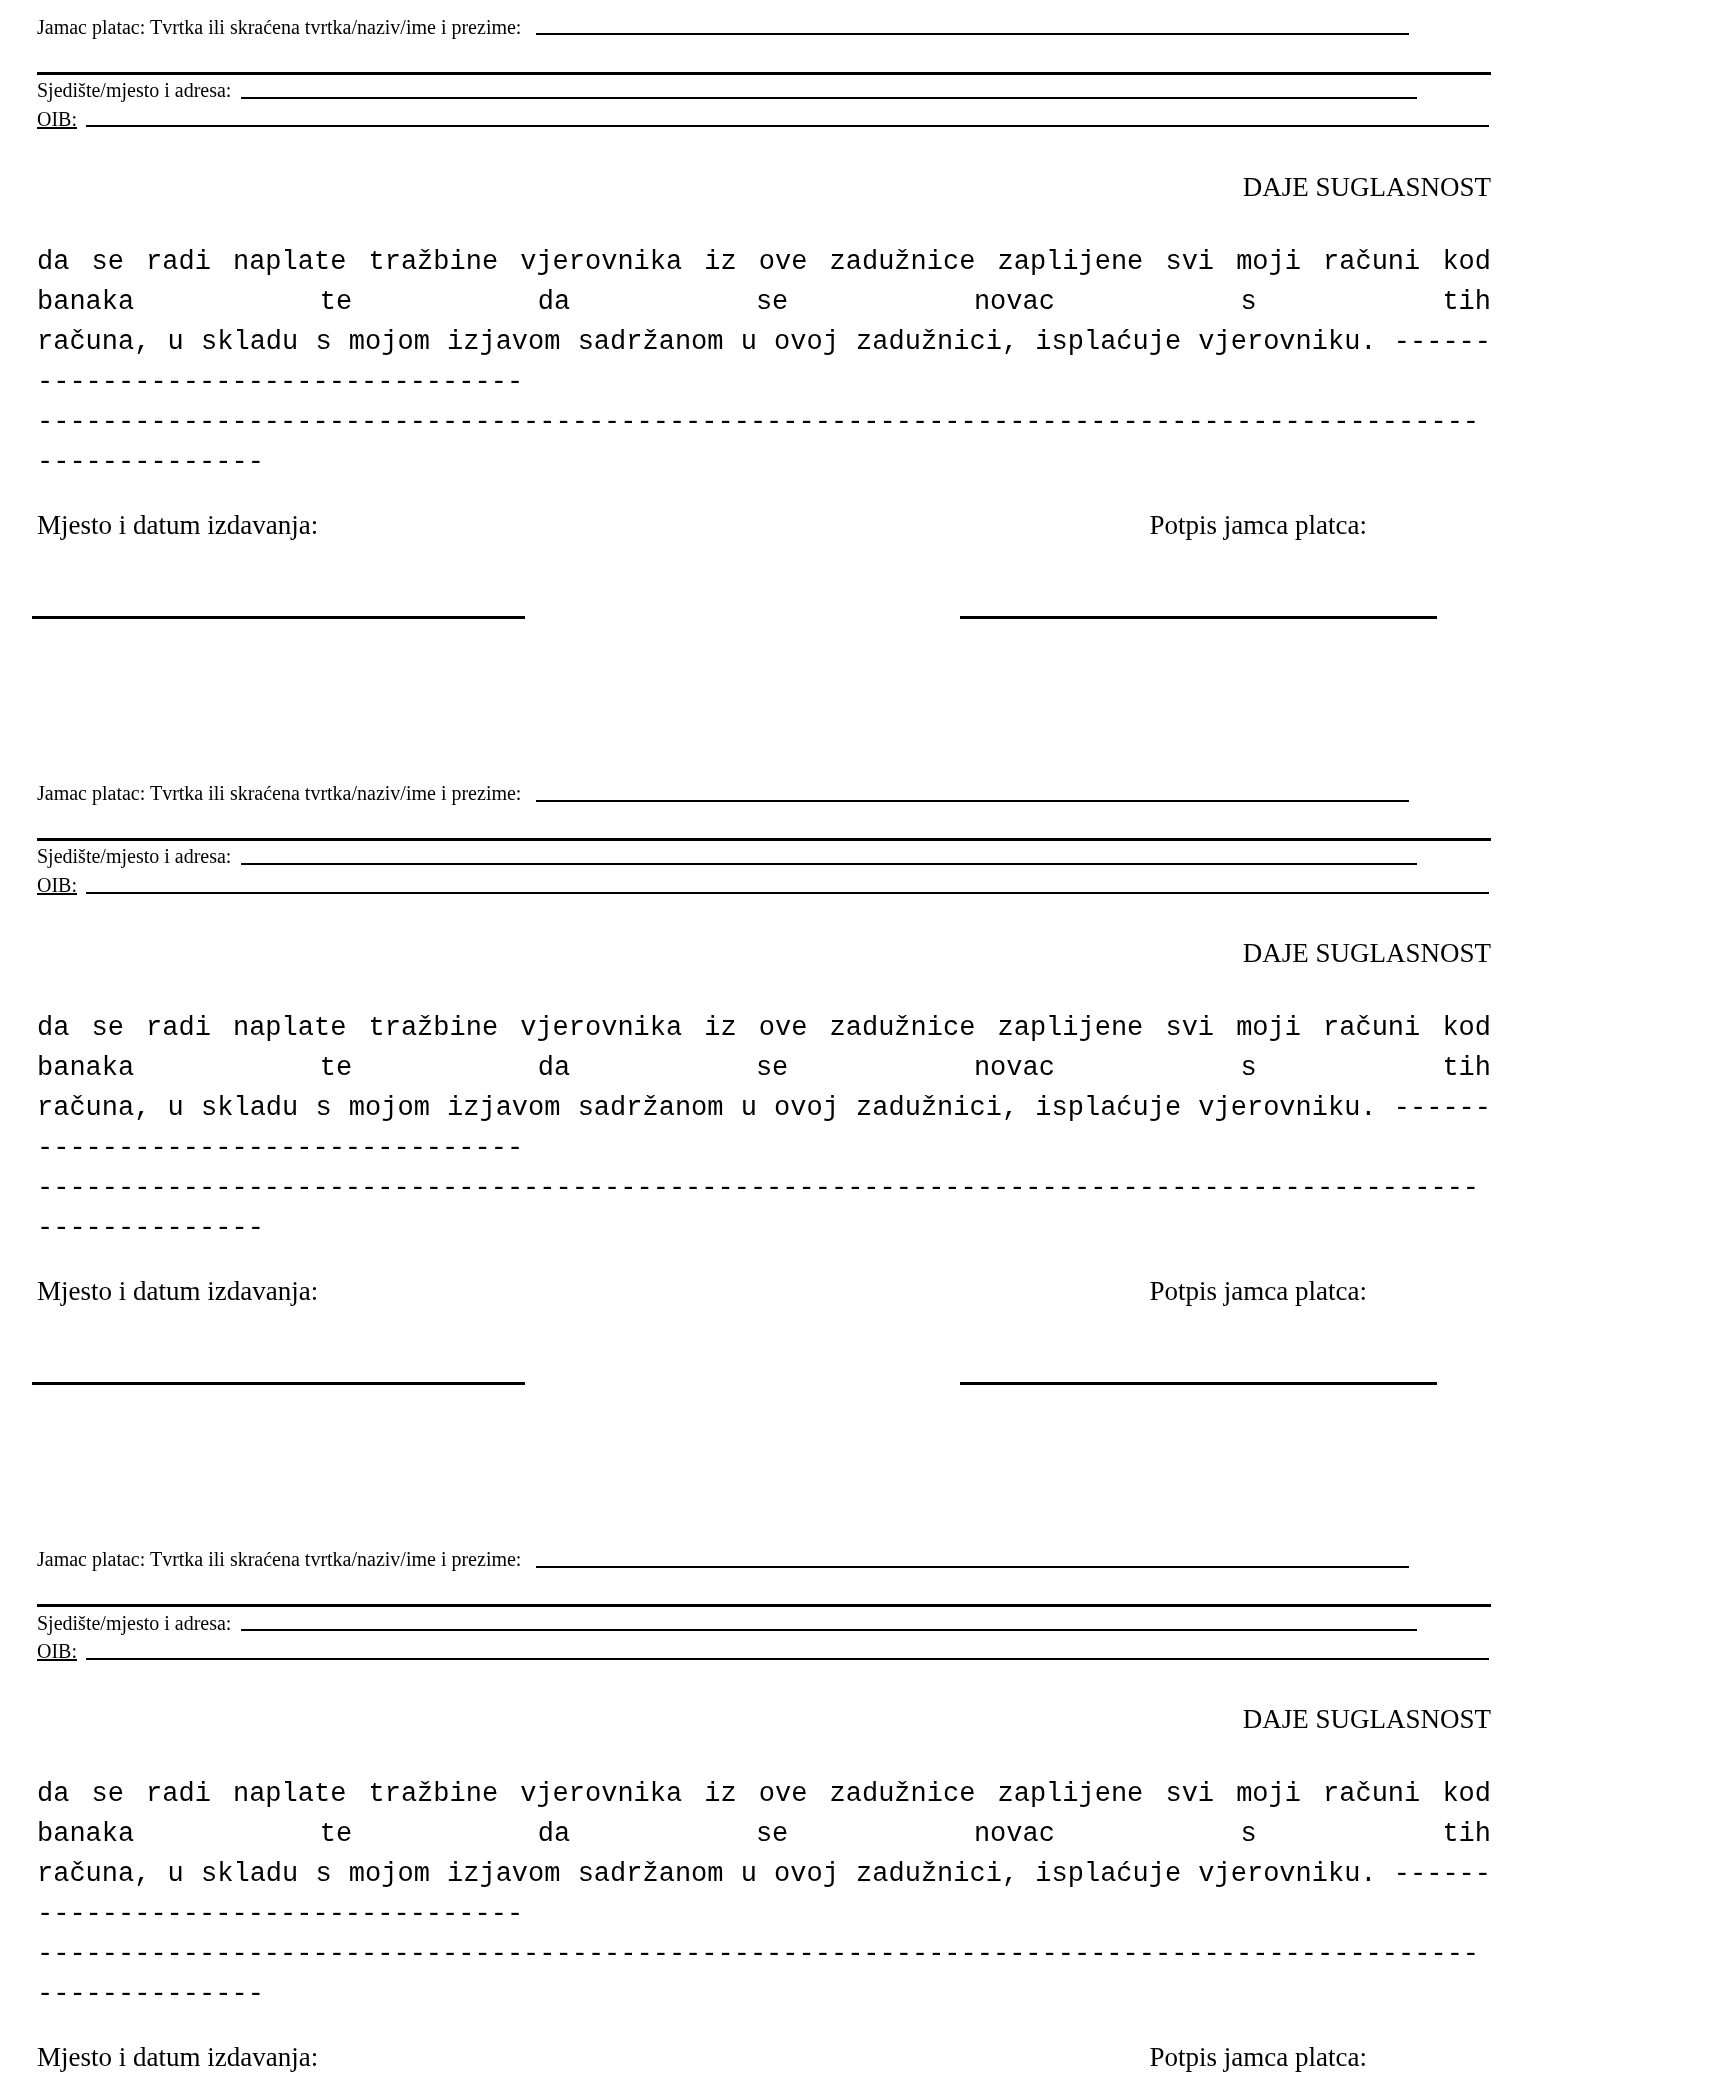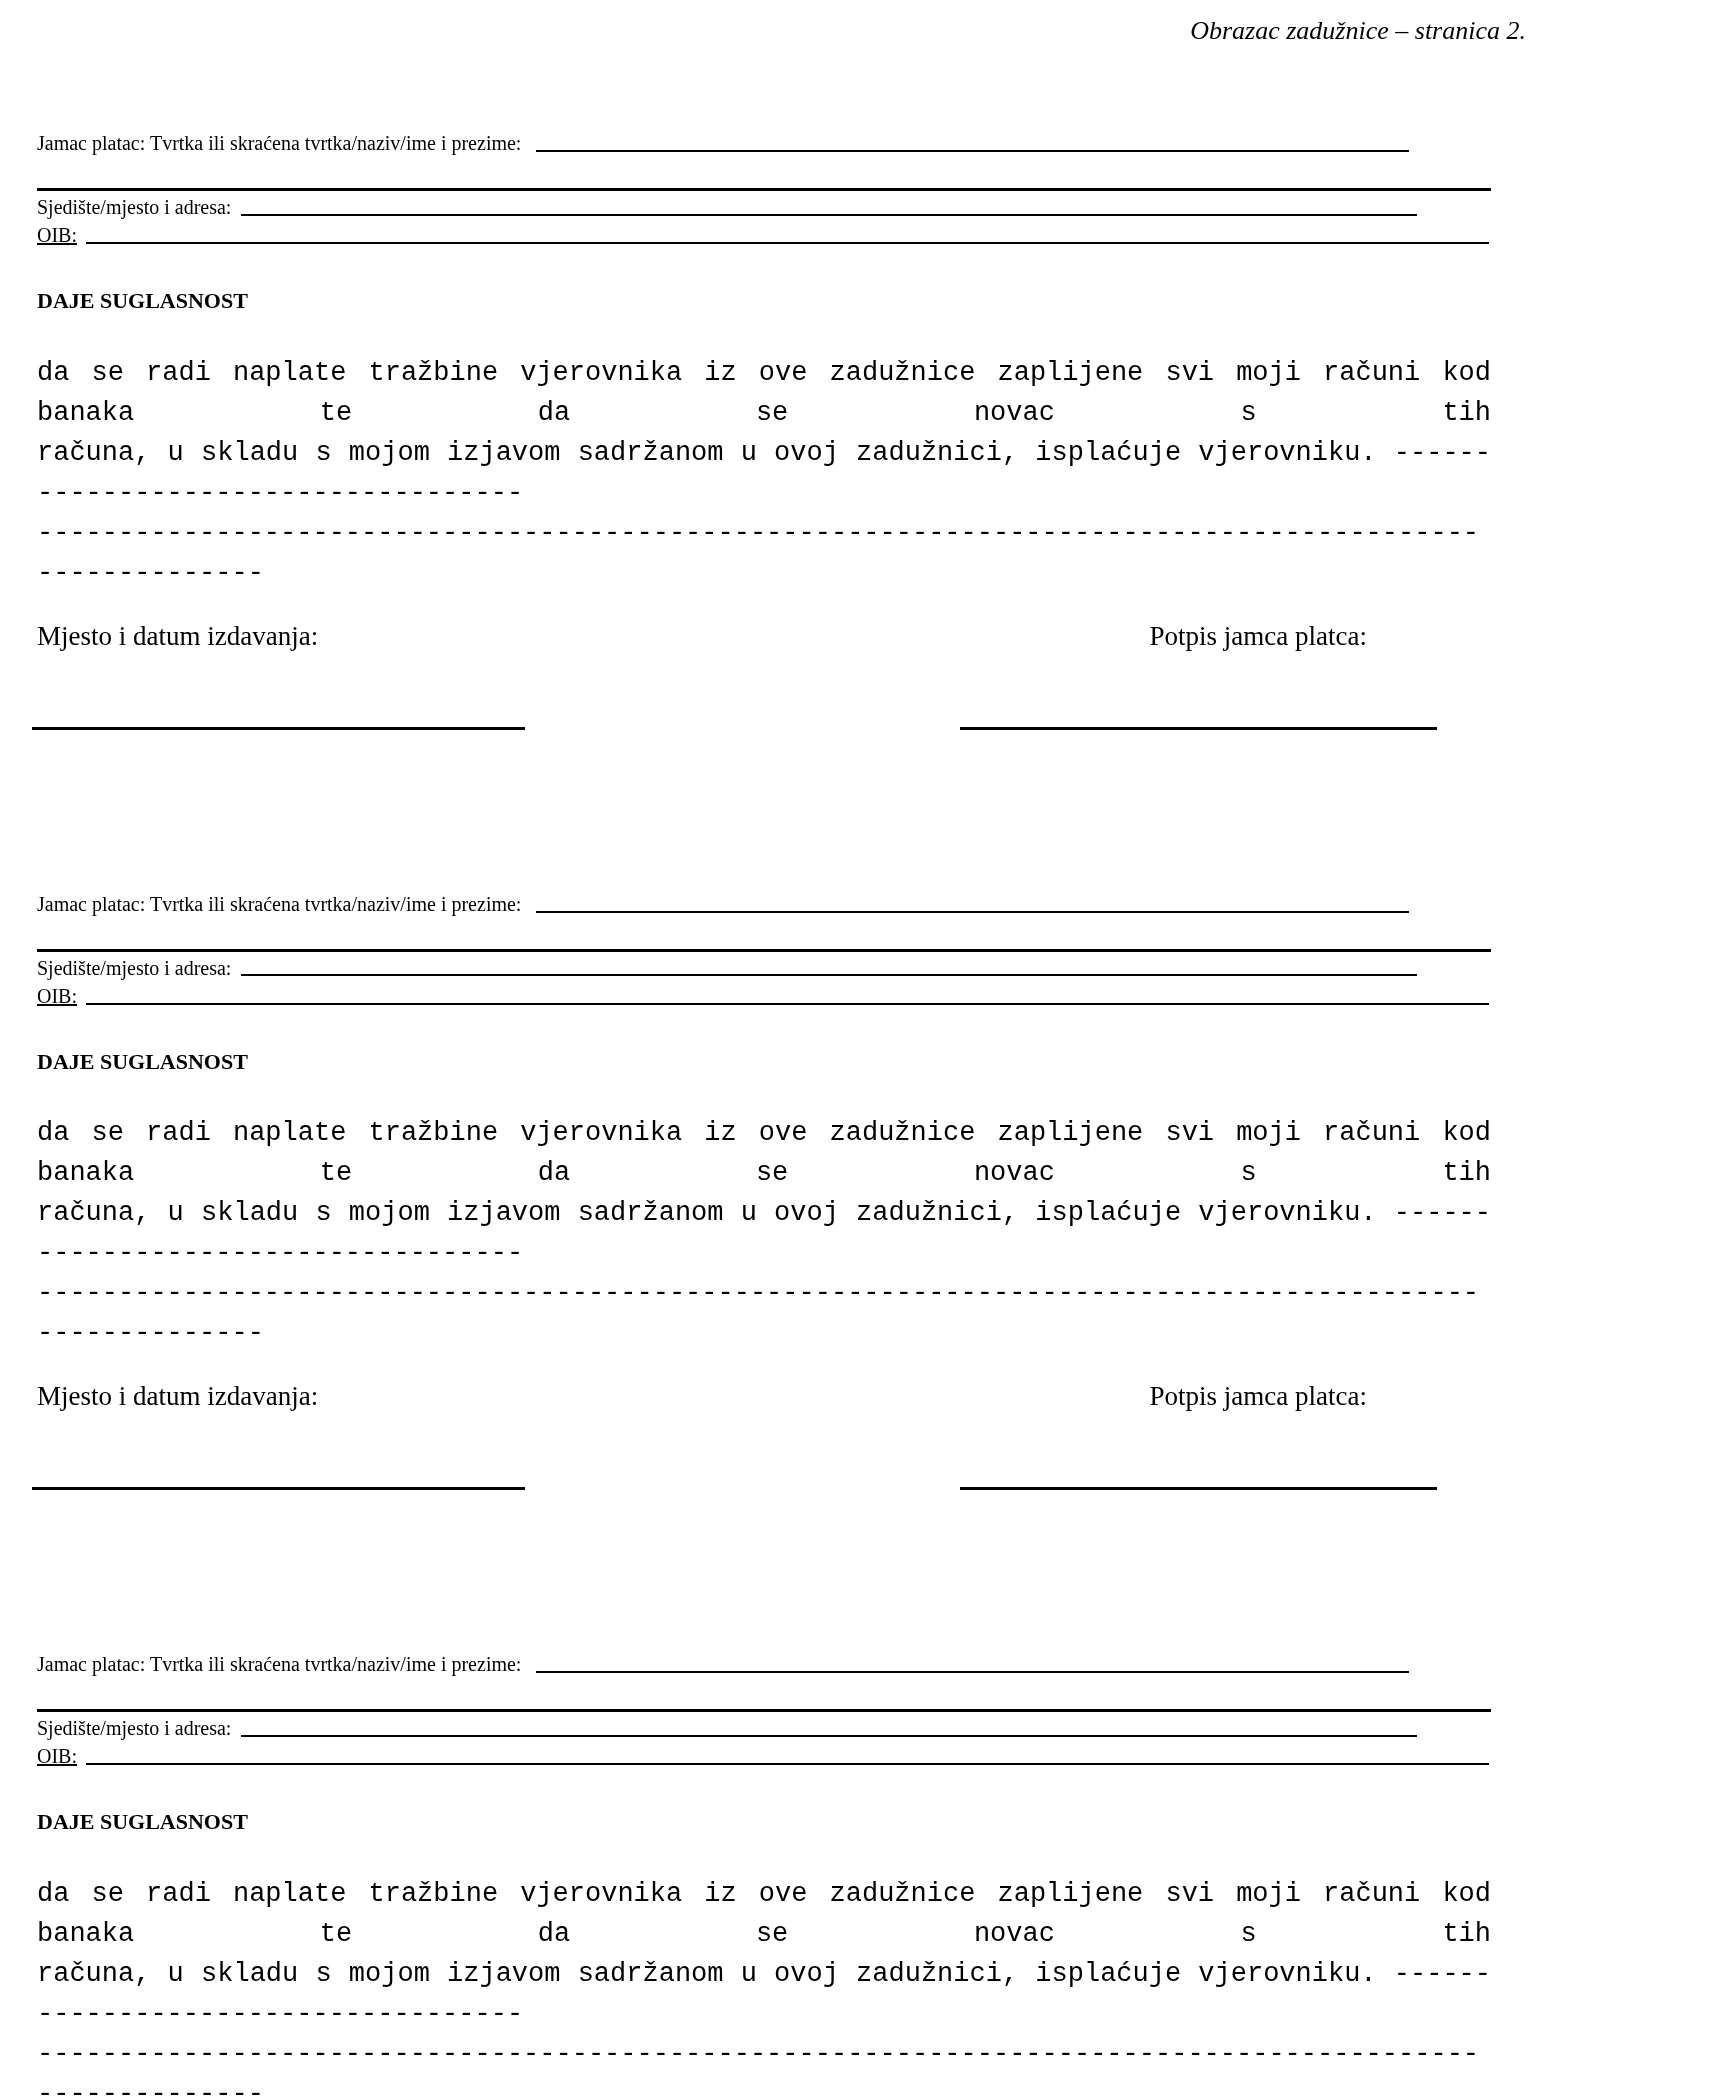--- a/index.html
+++ b/index.html
@@ -52,23 +52,23 @@
   .fill-guarantor { margin-right: 82px; }
   .fill-address   { margin-right: 74px; }
   .fill-oib       { margin-right: 1.6px; }
   .full-rule {
     border-bottom: 3.1px solid #000;
     margin-top: 33px;
     margin-bottom: 4.7px;
   }
   .row-oib { margin-top: 5.4px; text-decoration: underline; }
   .consent-heading {
-    text-align: left;
-    font-size: 22px;
-    font-weight: bold;
+    text-align: right;
+    font-size: 27px;
+    font-weight: normal;
     margin: 41px 0 0 0;
     line-height: 1.15;
   }
   .consent-text {
     margin-top: 39px;
     font-size: 27px;
     line-height: 40px;
     font-family: Liberation Mono, monospace;
   }
   .justify-line {
@@ -102,21 +102,20 @@
     width: 477px;
     margin-left: auto;
     margin-right: 54px;
   }
 </style>
 </head>
 <body>
 
 <div class="page">
 
-  <div class="page-header">Obrazac zadužnice – stranica 2.</div>
 
   <section class="consent-block">
     <div class="row">
       <span class="label">Jamac platac: Tvrtka ili skraćena tvrtka/naziv/ime i prezime: </span>
       <span class="fill fill-guarantor"></span>
     </div>
     <div class="full-rule"></div>
     <div class="row">
       <span class="label">Sjedište/mjesto i adresa:</span>
       <span class="fill fill-address"></span>

